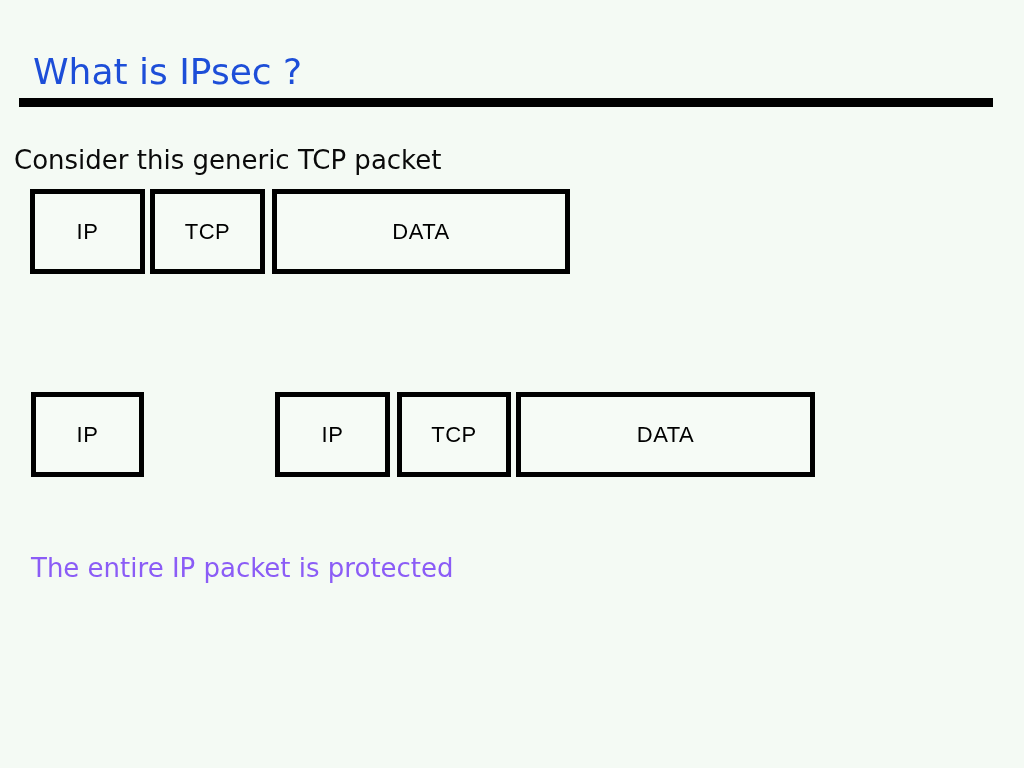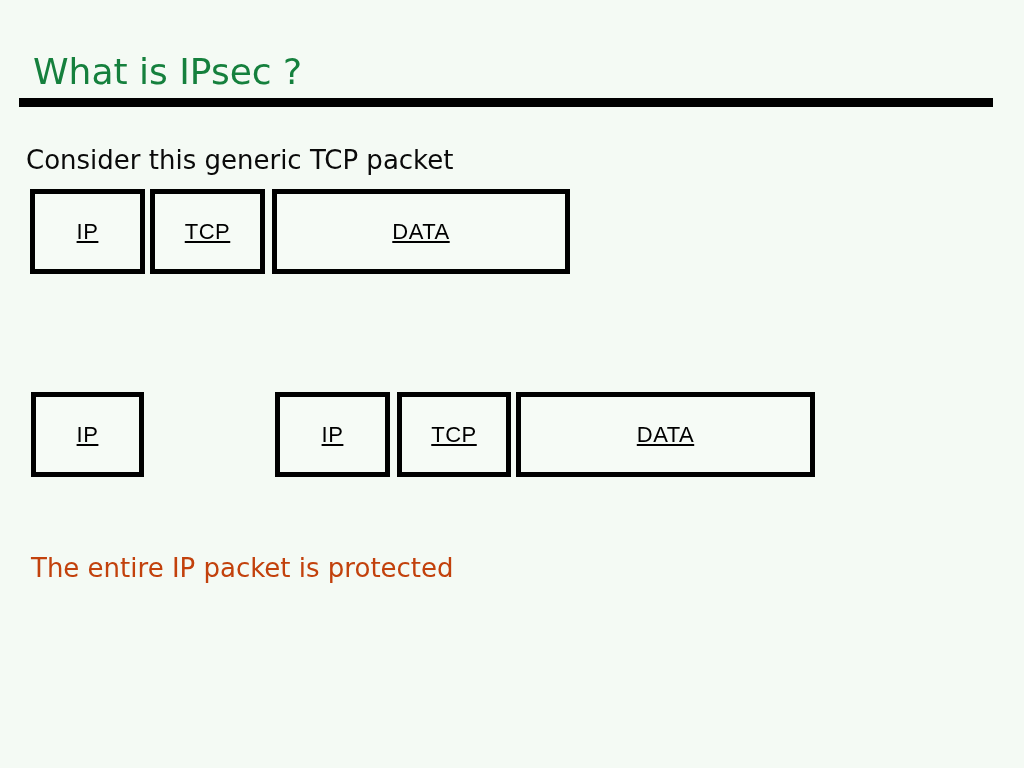--- a/index.html
+++ b/index.html
@@ -22,54 +22,54 @@
     inset: 0;
   }
 
   .slide-title {
     position: absolute;
     left: 33px;
     top: 52px;
     font-size: 36px;
     line-height: 1.1;
     font-weight: 400;
-    color: #15803d;
+    color: #1d4ed8;
     white-space: nowrap;
   }
 
   .title-rule {
     position: absolute;
     left: 19px;
     top: 98px;
     width: 974px;
     height: 9px;
     background: #000000;
   }
 
   .section-heading {
     position: absolute;
-    left: 26px;
+    left: 14px;
     font-size: 26px;
     line-height: 1.15;
     font-weight: 400;
     color: #0a0a0a;
     white-space: nowrap;
   }
 
   #heading-generic { top: 146px; }
   #heading-tunnel  { top: 351px; }
 
   .slide-footer {
     position: absolute;
     left: 31px;
     top: 554px;
     font-size: 26px;
     line-height: 1.15;
     font-weight: 400;
-    color: #c2410c;
+    color: #8b5cf6;
     white-space: nowrap;
   }
 
   .packet-row {
     position: absolute;
     left: 0;
     width: 1024px;
   }
 
   #row-generic { top: 189px; height: 85px; }
@@ -81,21 +81,20 @@
     height: 100%;
     border: 5px solid #000000;
     background: #f6fbf6;
     display: flex;
     align-items: center;
     justify-content: center;
     font-family: "Liberation Sans", sans-serif;
     font-size: 22px;
     letter-spacing: 0.5px;
     color: #000000;
-    text-decoration: underline;
   }
 
   
   #row-generic .b0 { left: 30px;  width: 115px; }
   #row-generic .b1 { left: 150px; width: 115px; }
   #row-generic .b2 { left: 272px; width: 298px; }
 
   
   #row-tunnel .b0 { left: 31px;  width: 113px; }
   #row-tunnel .b1 { left: 151px; width: 117px; }

